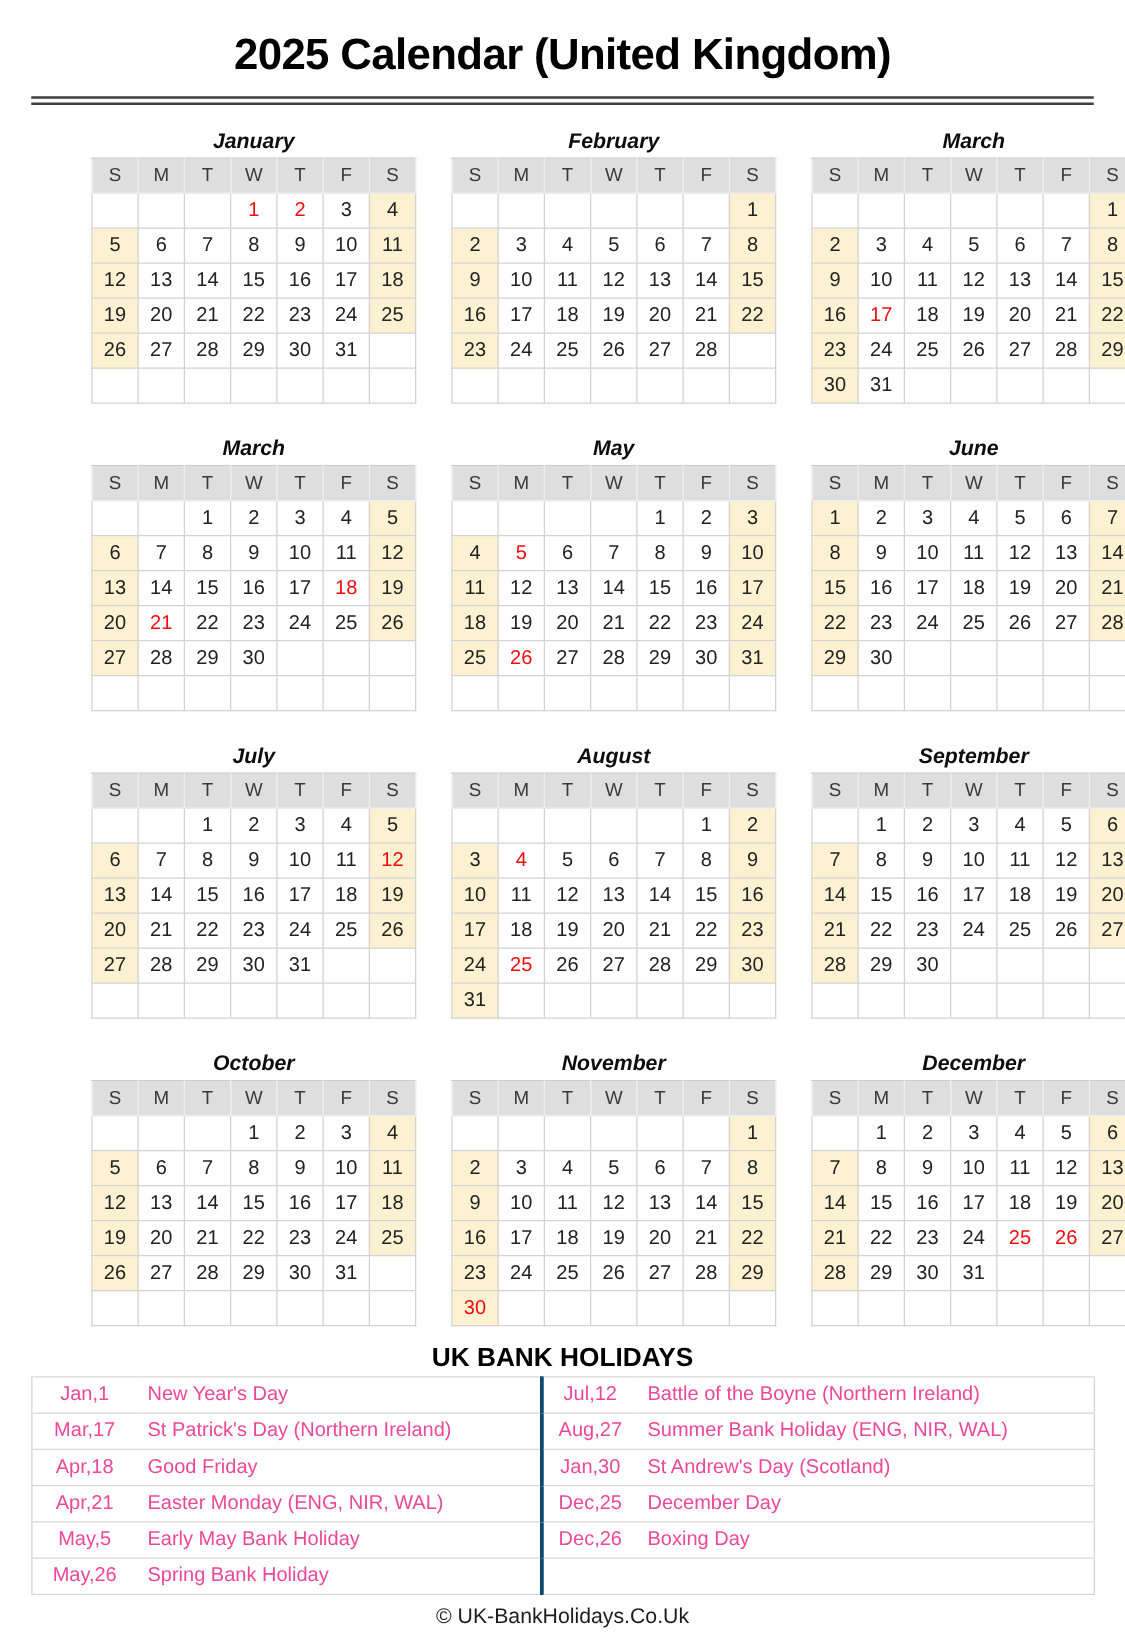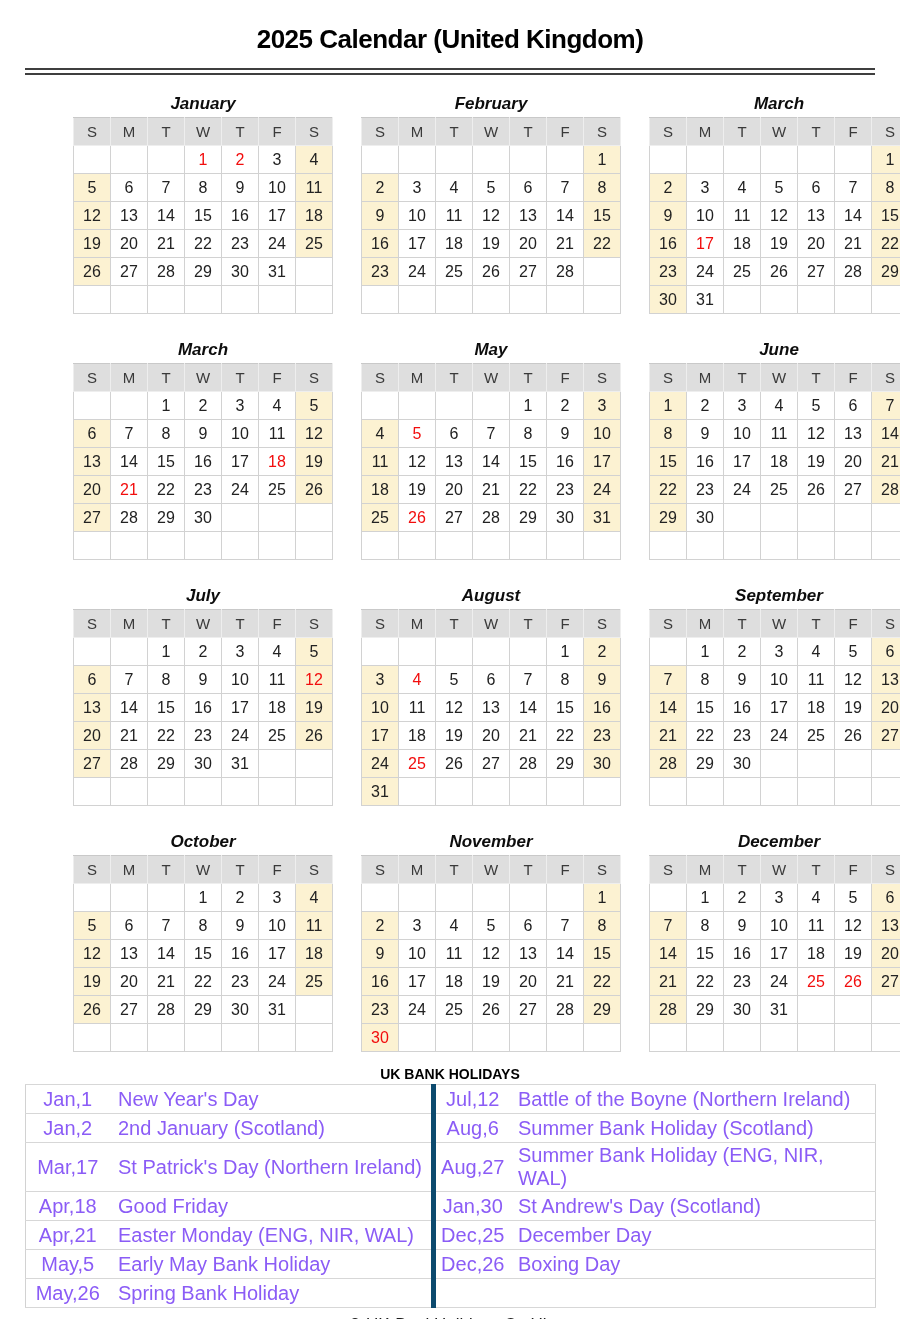--- a/index.html
+++ b/index.html
@@ -3,21 +3,21 @@
 <meta charset="utf-8">
 <style>
   html,body{margin:0;padding:0;}
   body{
     width:900px;height:1319px;background:#ffffff;
     font-family:"Liberation Sans", sans-serif;color:#1b1b1b;
     overflow:hidden;
   }
   .page{padding-top:16px;}
   .main-title{
-    text-align:center;font-size:26px;font-weight:700;color:#000;
+    text-align:center;font-size:35px;font-weight:700;color:#000;
     margin:8px 0 13px;letter-spacing:-0.5px;
   }
   .double-rule{
     margin:0 25px;height:3px;
     border-top:2px solid #3f3f3f;border-bottom:2px solid #3f3f3f;
   }
   .months{
     width:754px;margin:19px auto 0;
     display:grid;grid-template-columns:repeat(3,260px);
     column-gap:28px;row-gap:26px;
@@ -35,34 +35,34 @@
     border:1px solid #eeeeee;border-top-color:#c9c9c9;
     height:25px;font-size:15px;font-weight:400;color:#3a3a3a;
   }
   .cal td{
     border:1px solid #d2d2d2;height:25px;text-align:center;
     font-size:16px;color:#222222;
   }
   .cal td.weekend{background:var(--weekend-bg,#fcf2d2);}
   .cal td.red{color:var(--holiday-red,#f20d0d);}
   .holidays-title{
-    text-align:center;font-weight:700;font-size:14px;color:#000;
+    text-align:center;font-weight:700;font-size:21px;color:#000;
     margin:14px 0 2px;
   }
   table.holidays{
     width:850px;margin:0 auto;border-collapse:collapse;table-layout:fixed;
     border:1px solid #d2d2d2;
   }
   .holidays td{
     border-top:1px solid #d7d7d7;border-bottom:1px solid #d7d7d7;
-    height:26px;font-size:20px;color:#8b5cf6;
+    height:26px;font-size:16px;color:#ec4899;
   }
   .holidays td.hdate{text-align:center;}
   .holidays td.hname{padding-left:8px;}
-  .holidays td.divider{border-left:5px solid #0c4a6e;}
+  .holidays td.divider{border-left:3px solid #0c4a6e;}
   .footer{
     text-align:center;font-size:17px;color:#1d1d1d;margin-top:7px;
   }
 </style>
 </head>
 <body>
 
 <div class="page">
 
   <h1 class="main-title">2025 Calendar (United Kingdom)</h1>
@@ -953,26 +953,20 @@
         <col style="width:323px">
       <col style="width:77px">
         <col style="width:365px">
     </colgroup>
     <tbody>
         <tr>
           <td class="hdate">Jan,1</td>
           <td class="hname">New Year's Day</td>
           <td class="hdate divider">Jul,12</td>
           <td class="hname">Battle of the Boyne (Northern Ireland)</td>
-        </tr>
-        <tr>
-          <td class="hdate">Jan,2</td>
-          <td class="hname">2nd January (Scotland)</td>
-          <td class="hdate divider">Aug,6</td>
-          <td class="hname">Summer Bank Holiday (Scotland)</td>
         </tr>
         <tr>
           <td class="hdate">Mar,17</td>
           <td class="hname">St Patrick's Day (Northern Ireland)</td>
           <td class="hdate divider">Aug,27</td>
           <td class="hname">Summer Bank Holiday (ENG, NIR, WAL)</td>
         </tr>
         <tr>
           <td class="hdate">Apr,18</td>
           <td class="hname">Good Friday</td>

